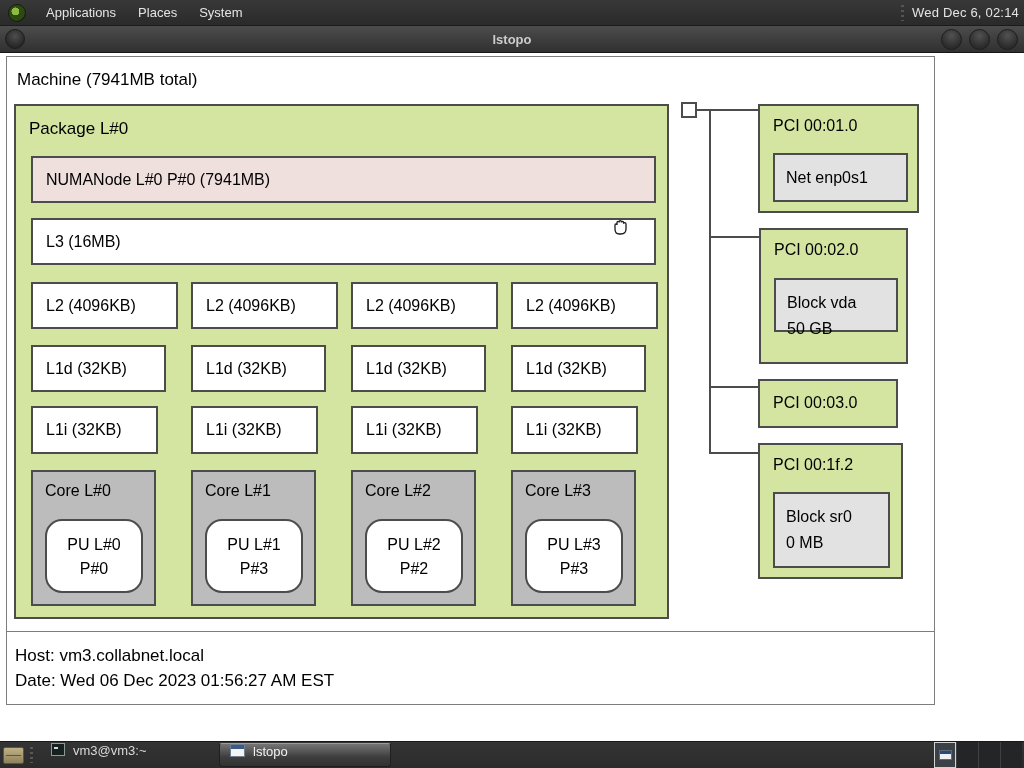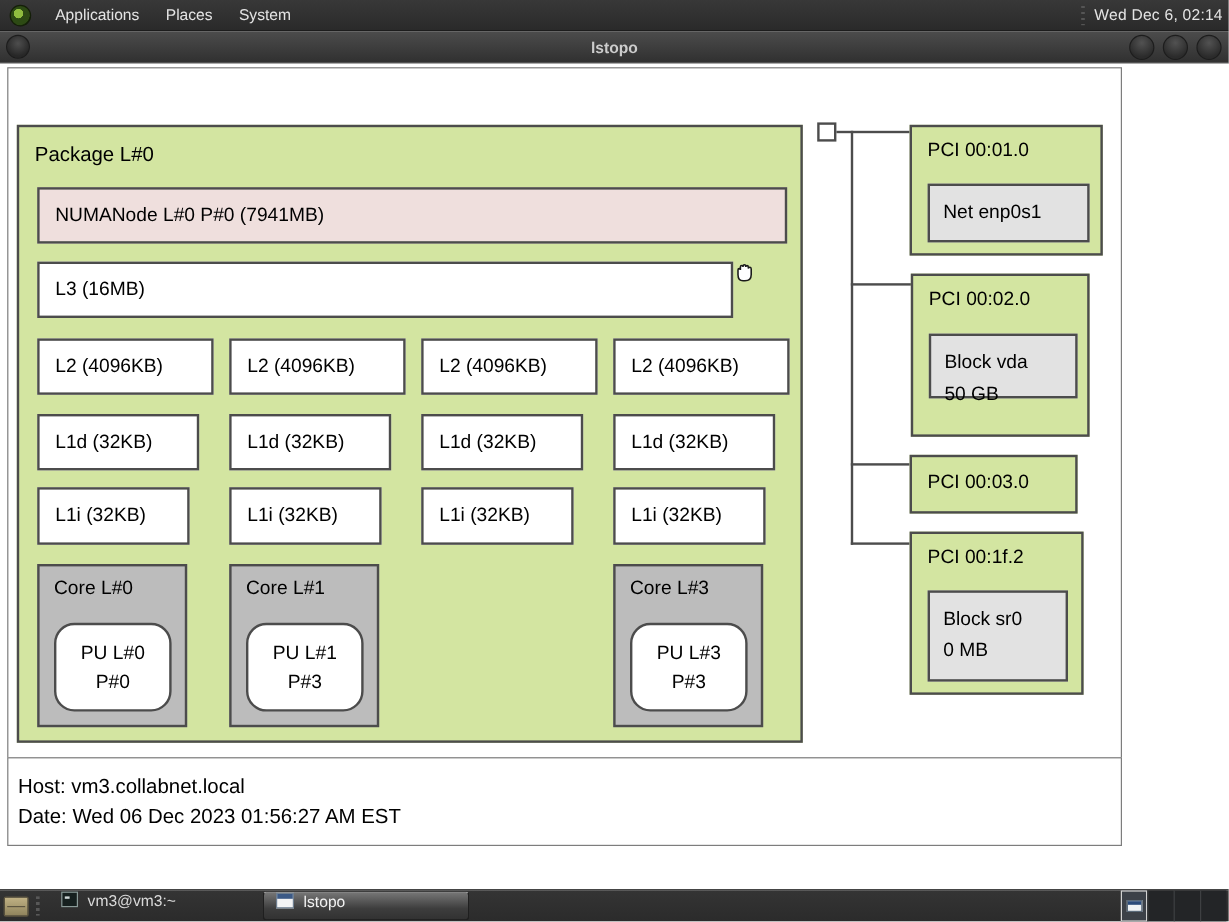--- a/index.html
+++ b/index.html
@@ -40,21 +40,21 @@
   .machine-label { left:10px; top:13px; font-size:17px; }
   .legend { left:6px; top:578px; width:929px; height:74px; border:1px solid #7d7d7d;
     background:#fff; padding:11px 0 0 8px; font-size:17px; line-height:25px; }
 
   .gbox { background:#d3e5a1; border:2px solid #4c4c4c; }
   .wbox { background:#ffffff; border:2px solid #4c4c4c; }
   .pkg { left:7px; top:47px; width:655px; height:515px; }
   .pkg-label { left:13px; top:13px; font-size:17px; }
   .cache { font-size:16px; display:flex; align-items:center; padding-left:13px; }
   .numa { left:15px; top:50px; width:625px; height:47px; background:#efdfdd; border:2px solid #4c4c4c;text-align:right; }
-  .l3   { left:15px; top:112px; width:580px; height:47px; }
+  .l3   { left:15px; top:112px; width:625px; height:47px; }
   .row-l2  { top:176px; height:47px; width:147px; }
   .row-l1d { top:239px; height:47px; width:135px; }
   .row-l1i { top:300px; height:48px; width:127px; }
   .c0 { left:15px; } .c1 { left:175px; } .c2 { left:335px; } .c3 { left:495px; }
   .core { top:364px; height:136px; width:125px; background:#bcbcbc; border:2px solid #4c4c4c;
     font-size:16px; padding:10px 0 0 12px; }
   .pu { left:12px; top:47px; width:98px; height:74px; text-align:center;
     font-size:16px; line-height:24px; padding-top:12px;border-radius:17px; }
 
   
@@ -112,20 +112,21 @@
   <span class="winbtns">
     <span class="winbtn"></span>
     <span class="winbtn"></span>
     <span class="winbtn"></span>
   </span>
 </div>
 
 <div class="abs canvas">
 
   <div class="abs machine">
+    <span class="abs machine-label">Machine (7941MB total)</span>
 
     <div class="abs gbox pkg">
       <span class="abs pkg-label">Package L#0</span>
 
       <div class="abs numa cache">NUMANode L#0 P#0 (7941MB)</div>
       <div class="abs wbox l3 cache">L3 (16MB)</div>
 
       <div class="abs wbox cache row-l2 c0">L2 (4096KB)</div>
       <div class="abs wbox cache row-l2 c1">L2 (4096KB)</div>
       <div class="abs wbox cache row-l2 c2">L2 (4096KB)</div>
@@ -146,20 +147,27 @@
         <div class="abs wbox pu">
           <div>PU L#0</div>
           <div>P#0</div>
         </div>
       </div>
       <div class="abs core c1">
         <span>Core L#1</span>
         <div class="abs wbox pu">
           <div>PU L#1</div>
           <div>P#3</div>
+        </div>
+      </div>
+      <div class="abs core c2">
+        <span>Core L#2</span>
+        <div class="abs wbox pu">
+          <div>PU L#2</div>
+          <div>P#2</div>
         </div>
       </div>
       <div class="abs core c3">
         <span>Core L#3</span>
         <div class="abs wbox pu">
           <div>PU L#3</div>
           <div>P#3</div>
         </div>
       </div>
     </div>

